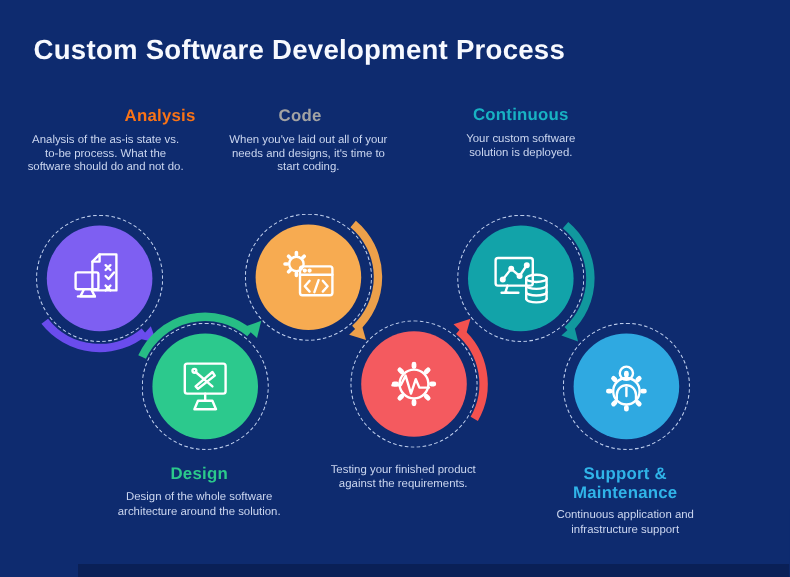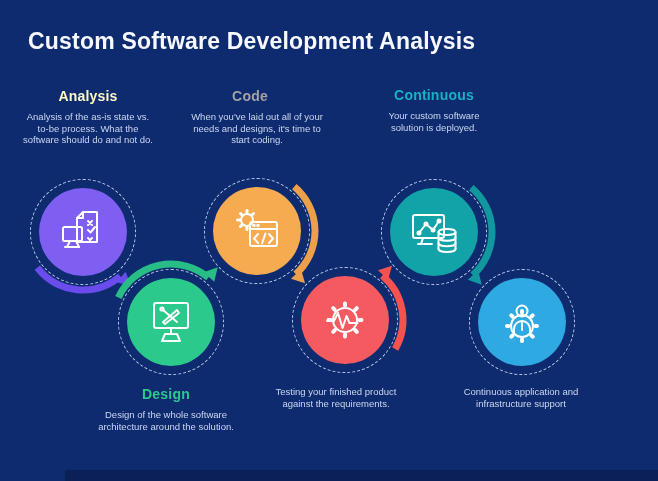--- a/index.html
+++ b/index.html
@@ -23,21 +23,21 @@
   #txt-implement { left:359px; top:87px;  width:150px; }
   #txt-implement p { width:112px; }
   #txt-design    { left:91px;  top:386px; width:150px; }
   #txt-design p  { width:136px; }
   #txt-test      { left:261px; top:386px; width:150px; }
   #txt-test p    { width:130px; }
   #txt-support   { left:431px; top:386px; width:180px; }
   #txt-support h2 { width:120px; margin:0 auto 6px; }
   #txt-support p { width:172px; }
 
-  .hd-analysis  { color:#fef9c3; }
+  .hd-analysis  { color:#f97316;text-align:right; }
   .hd-code      { color:#a3a3a3; }
   .hd-implement { color:#18b2c3; }
   .hd-design    { color:#2bc98b; }
   .hd-test      { color:#f4534f; }
   .hd-support   { color:#30b4e8; }
 
   .node { position:absolute; width:106px; height:106px; }
   .node .ring {
     position:absolute; inset:0; border:1.5px dashed rgba(216,230,255,.85);
     border-radius:50%; box-sizing:border-box;
@@ -62,21 +62,21 @@
 
   .icon-svg { stroke:#ffffff; fill:none; stroke-width:2; stroke-linecap:round; stroke-linejoin:round; }
   .arrow-layer { position:absolute; inset:0; pointer-events:none; }
   .bottom-strip { position:absolute; left:65px; right:0; bottom:0; height:11px; background:rgba(2,10,38,.32); }
 </style>
 </head>
 <body>
 
 <div class="canvas">
 
-  <div class="title">Custom Software Development Analysis</div>
+  <div class="title">Custom Software Development Process</div>
 
   <div class="stage-text" id="txt-analysis">
     <h2 class="hd-analysis">Analysis</h2>
     <p>Analysis of the as-is state vs. to-be process. What the software should do and not do.</p>
   </div>
   <div class="stage-text" id="txt-code">
     <h2 class="hd-code">Code</h2>
     <p>When you've laid out all of your needs and designs, it's time to start coding.</p>
   </div>
   <div class="stage-text" id="txt-implement">
@@ -85,20 +85,21 @@
   </div>
 
   <div class="stage-text" id="txt-design">
     <h2 class="hd-design">Design</h2>
     <p>Design of the whole software architecture around the solution.</p>
   </div>
   <div class="stage-text" id="txt-test">
     <p>Testing your finished product against the requirements.</p>
   </div>
   <div class="stage-text" id="txt-support">
+    <h2 class="hd-support">Support &amp; Maintenance</h2>
     <p>Continuous application and infrastructure support</p>
   </div>
 
   <svg class="arrow-layer" width="658" height="481" viewBox="0 0 658 481">
     <g>
       <path d="M 37.3 267.7 A 58 58 0 0 0 120.3 276.4" stroke="#6a4ced" stroke-width="7" fill="none"></path>
       <polygon points="0,-7 13,0 0,7" fill="#6a4ced" transform="translate(121,277) rotate(42)"></polygon>
     </g>
     <g>
       <path d="M 118.4 297.5 A 58 58 0 0 1 208.3 277.6" stroke="#27bd85" stroke-width="7" fill="none"></path>

